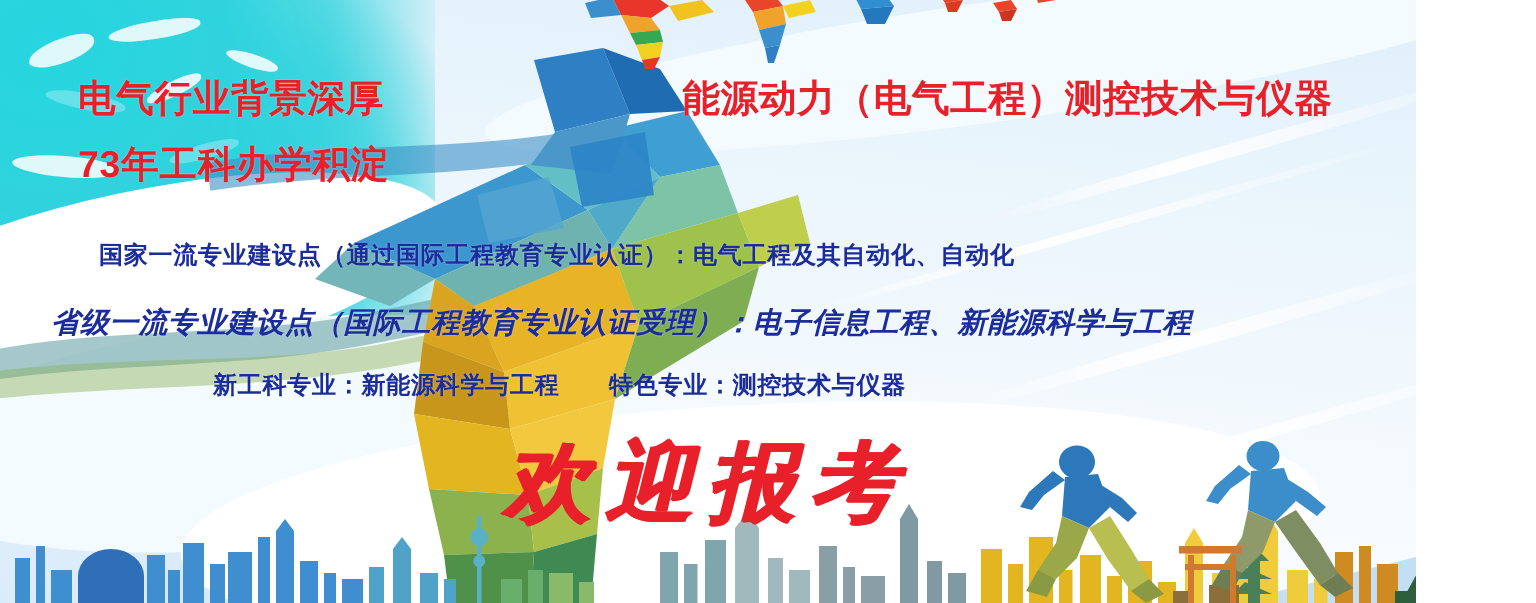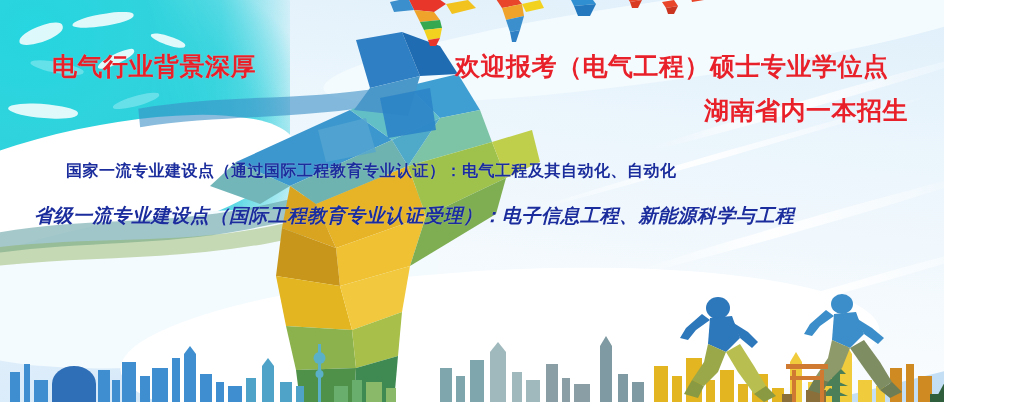--- a/index.html
+++ b/index.html
@@ -341,24 +341,26 @@
         <rect x="118" y="76" width="4" height="32"></rect>
         <rect x="146" y="76" width="4" height="32"></rect>
         <rect x="112" y="70" width="42" height="5"></rect>
         <rect x="116" y="82" width="34" height="4"></rect>
       </g>
     </svg>
   </div>
 
   <div class="txt red-head" id="line-hd-left1">电气行业背景深厚</div>
 
-
-  <div class="txt red-head" id="line-hd-right1">欢迎报考（电气工程）硕士专业学位点</div>
-
-  <div class="txt red-head" id="line-hd-right2">湖南省内一本招生</div>
+  <div class="txt red-head" id="line-hd-left2">73年工科办学积淀</div>
+
+  <div class="txt red-head" id="line-hd-right1">能源动力（电气工程）测控技术与仪器</div>
+
 
   <div class="txt blue-line" id="line-blue1">国家一流专业建设点（通过国际工程教育专业认证）：电气工程及其自动化、自动化</div>
 
   <div class="txt blue-line small" id="line-blue2">省级一流专业建设点（国际工程教育专业认证受理）：电子信息工程、新能源科学与工程</div>
 
-
+  <div class="txt blue-line" id="line-blue3">新工科专业：新能源科学与工程　　特色专业：测控技术与仪器</div>
+
+  <div id="welcome">欢迎报考</div>
 
 </div>
 
 </body></html>

